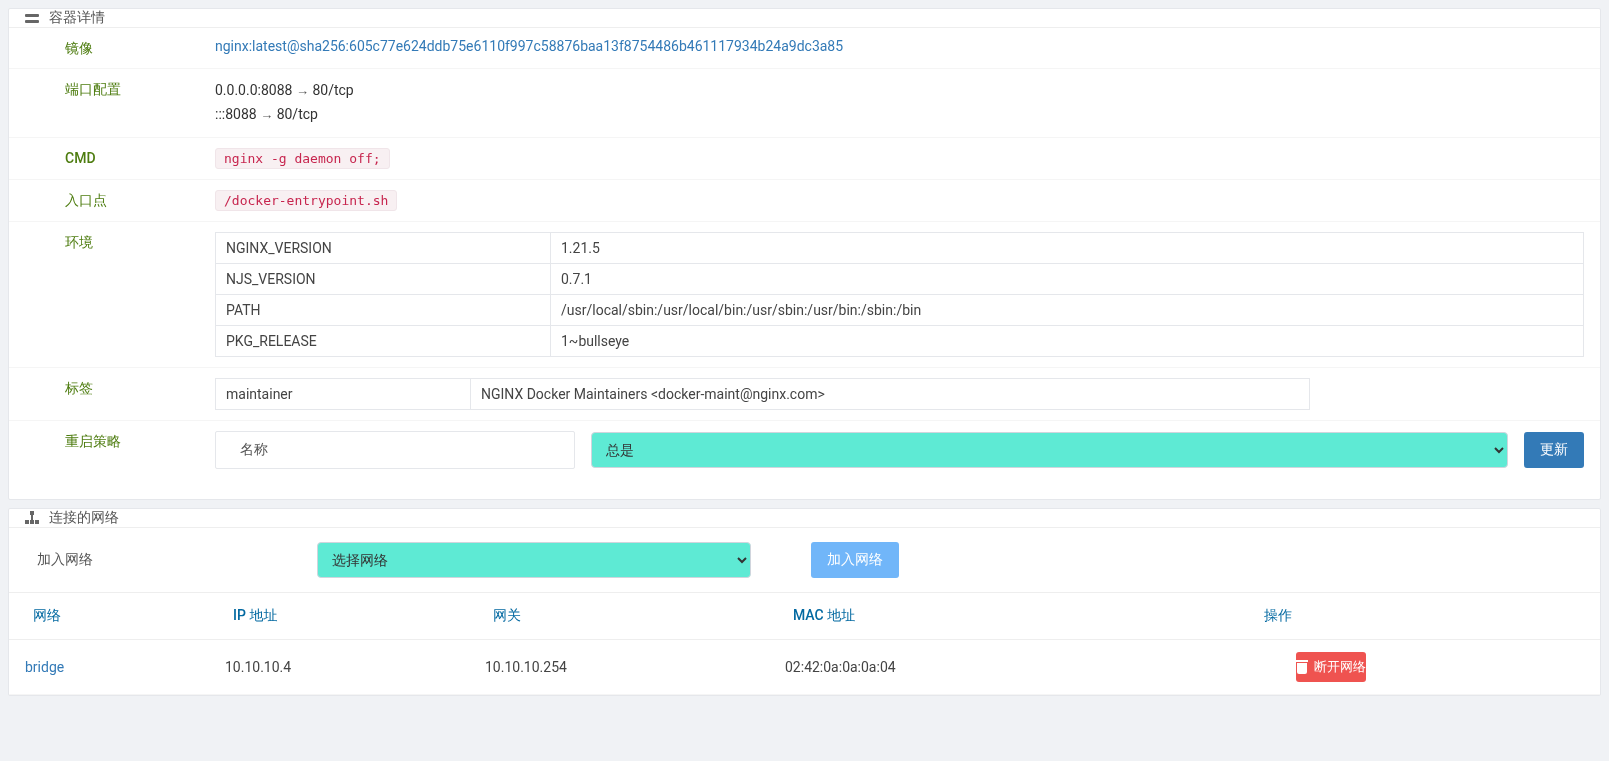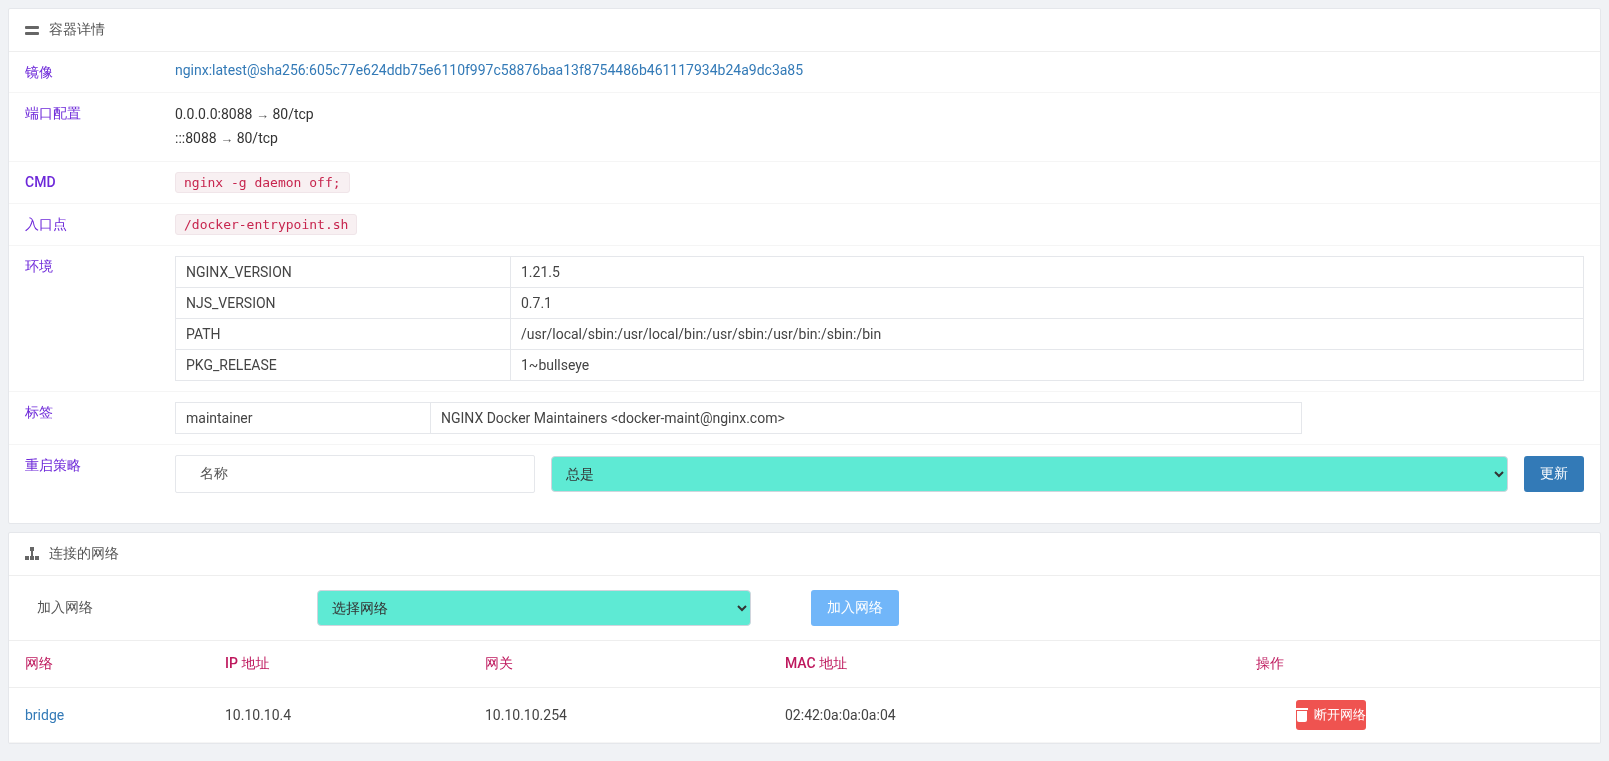--- a/index.html
+++ b/index.html
@@ -10,21 +10,21 @@
     background: #f0f2f5;
     padding: 0;
   }
   .panel {
     background: #fff;
     margin: 8px;
     border: 1px solid #e5e7eb;
     border-radius: 2px;
   }
   .panel-header {
-    padding: 12px 16px;
+    padding: 0 16px;
     border-bottom: 1px solid #eee;
     display: flex;
     align-items: center;
     color: #555;
     font-weight: 500;
     font-size: 14px;
   }
   .panel-body {
     padding: 0;
   }
@@ -55,23 +55,24 @@
     display: flex;
     align-items: flex-start;
     padding: 10px 16px;
   }
   .kv-row:not(:last-child) {
     border-bottom: 1px solid #f5f5f5;
   }
   .kv-key {
     width: 150px;
     flex-shrink: 0;
-    color: #6d28d9;
+    color: #4d7c0f;
     font-weight: 500;
     padding-top: 2px;
+    margin-left: 40px;
   }
   .kv-val {
     flex: 1;
     color: #333;
   }
   .link { color: #337ab7; text-decoration: none; cursor: pointer; }
   .port-line { line-height: 1.7; }
   .arrow { font-size: 13px; color: #555; }
   .code-chip {
     display: inline-block;
@@ -172,25 +173,25 @@
   .join-label {
     width: 260px;
     color: #555;
   }
   .net-table {
     width: 100%;
     border-collapse: collapse;
   }
   .net-table th {
     text-align: left;
-    padding: 14px 16px;
+    padding: 14px 24px;
     border-top: 1px solid #eee;
     border-bottom: 1px solid #eee;
     font-weight: 500;
-    color: #be185d;
+    color: #0369a1;
     background: #fff;
   }
   .net-table td {
     padding: 12px 16px;
     color: #444;
     border-bottom: 1px solid #f5f5f5;
   }
   .trash {
     display: inline-block;
     width: 12px; height: 14px;

